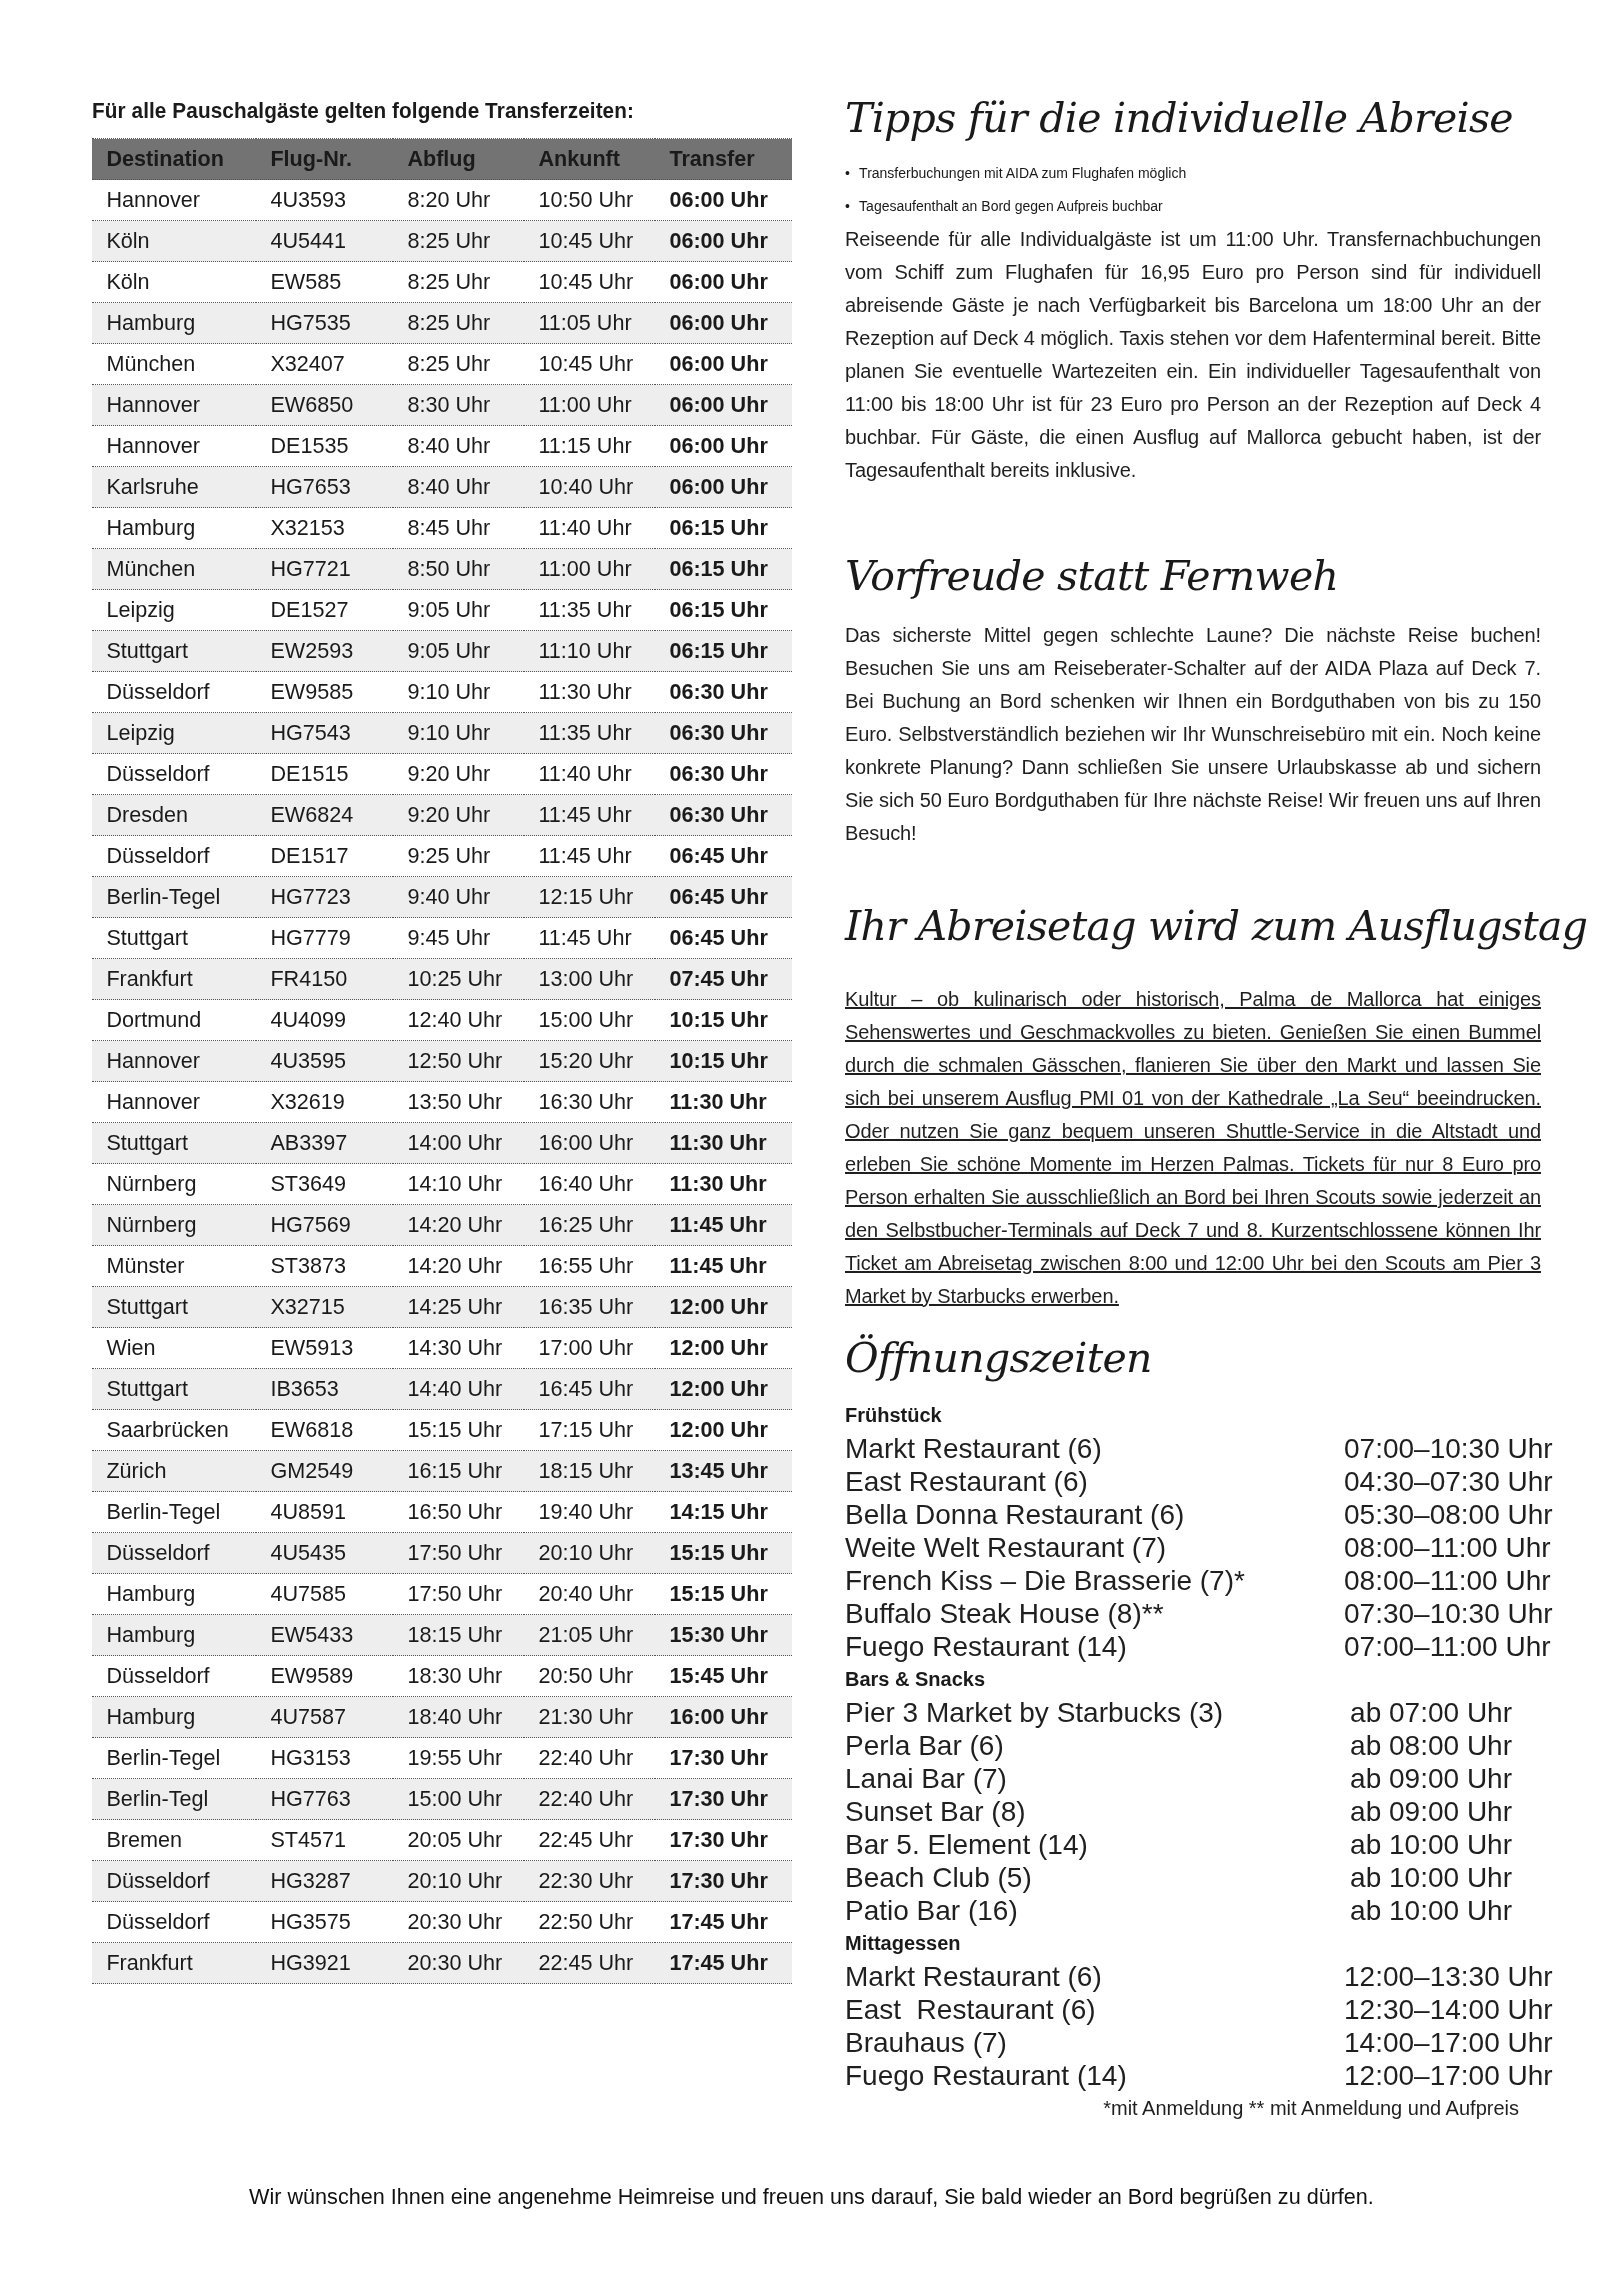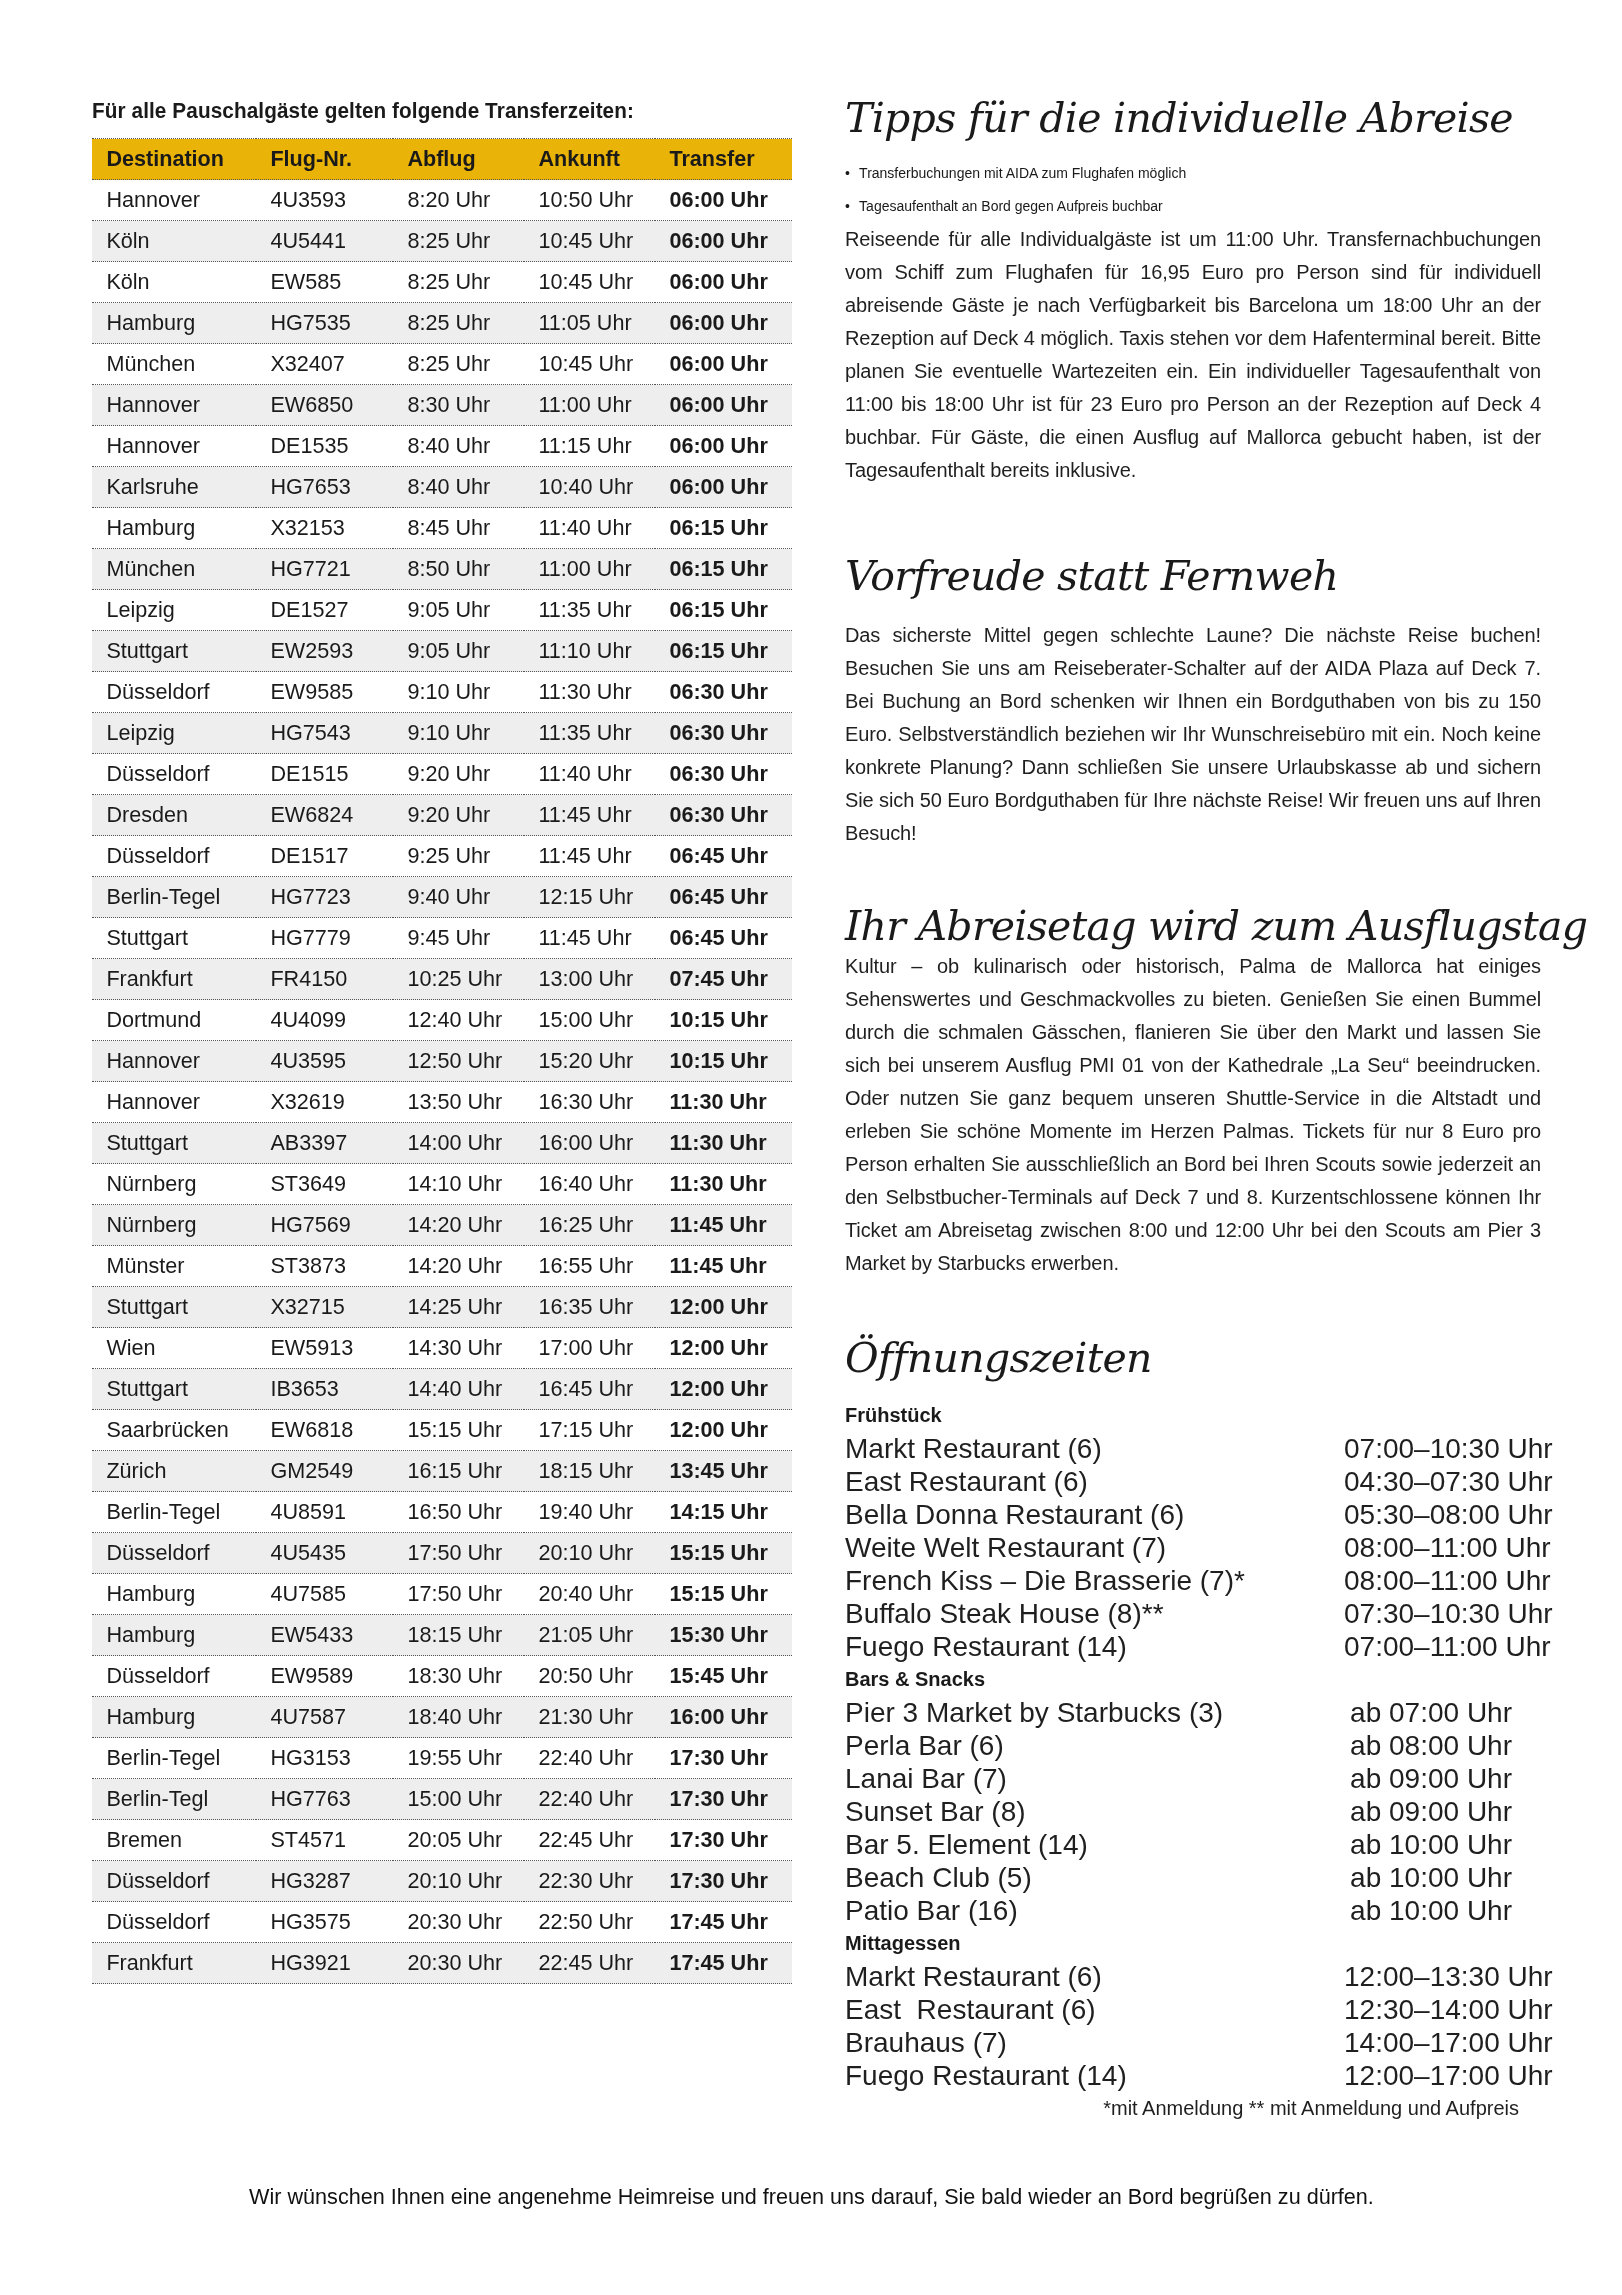--- a/index.html
+++ b/index.html
@@ -14,21 +14,21 @@
     font-size: 21.6px; margin: 0 0 14.4px 0; letter-spacing: 0.1px; transform: scaleX(0.96); transform-origin: left;
     white-space: nowrap;
   }
   table.transfer { border-collapse: collapse; width: 700px; table-layout: fixed; }
   table.transfer th, table.transfer td {
     height: 40px; padding: 0 0 0 14.4px; text-align: left; vertical-align: middle;
     font-family: "Liberation Sans", sans-serif; font-size: 21.6px;
     border-top: 1.3px dotted #555; white-space: nowrap;
   }
   table.transfer th { font-weight: bold; font-size: 21.6px; }
-  table.transfer tr.hdr { background: #eab308; }
+  table.transfer tr.hdr { background: #737373; }
   table.transfer tr.shade { background: #eeeeee; }
   table.transfer tr:last-child td { border-bottom: 1.3px dotted #555; }
   table.transfer td.tr { font-weight: bold; }
   col.c1 { width: 164px; } col.c2 { width: 137px; } col.c3 { width: 131px; } col.c4 { width: 131px; } col.c5 { width: 137px; }
 
   .right-col { position: absolute; left: 845px; top: 98px; width: 696px; }
   h2.serif {
     font-family: "DejaVu Serif", "Liberation Serif", serif; font-style: italic; font-weight: normal;
     font-size: 41px; margin: 0; line-height: 1; letter-spacing: -0.7px; white-space: nowrap;
   }
@@ -39,21 +39,21 @@
   }
   .bullets li::before { content: "\2022"; margin-right: 9.2px; }
   p.body {
     font-family: "Liberation Sans", sans-serif; font-size: 20px; line-height: 33px;
     text-align: justify; margin: 0; color: #1f1f1f; letter-spacing: -0.1px;
   }
   .sec1-body { margin-top: 2.6px; }
   .sec2 { position: absolute; top: 458px; left: 0; width: 100%; }
   .sec2 p.body { margin-top: 22px; }
   .sec3 { position: absolute; top: 808px; left: 0; width: 100%; }
-  .sec3 p.body { margin-top: 3px; }
+  .sec3 p.body { margin-top: 36px; text-decoration: underline; }
   .sec4 { position: absolute; top: 1240px; left: 0; width: 100%; }
   .hours-group-title {
     font-family: "Liberation Sans", sans-serif; font-weight: bold; font-size: 20px;
     line-height: 33px; margin: 0;
   }
   .hours-list { list-style: none; margin: 0; padding: 0; }
   .hours-list li {
     display: flex; justify-content: space-between; font-family: "Liberation Sans", sans-serif;
     font-size: 28px; line-height: 33px; width: 667px; color: #1f1f1f;
   }

